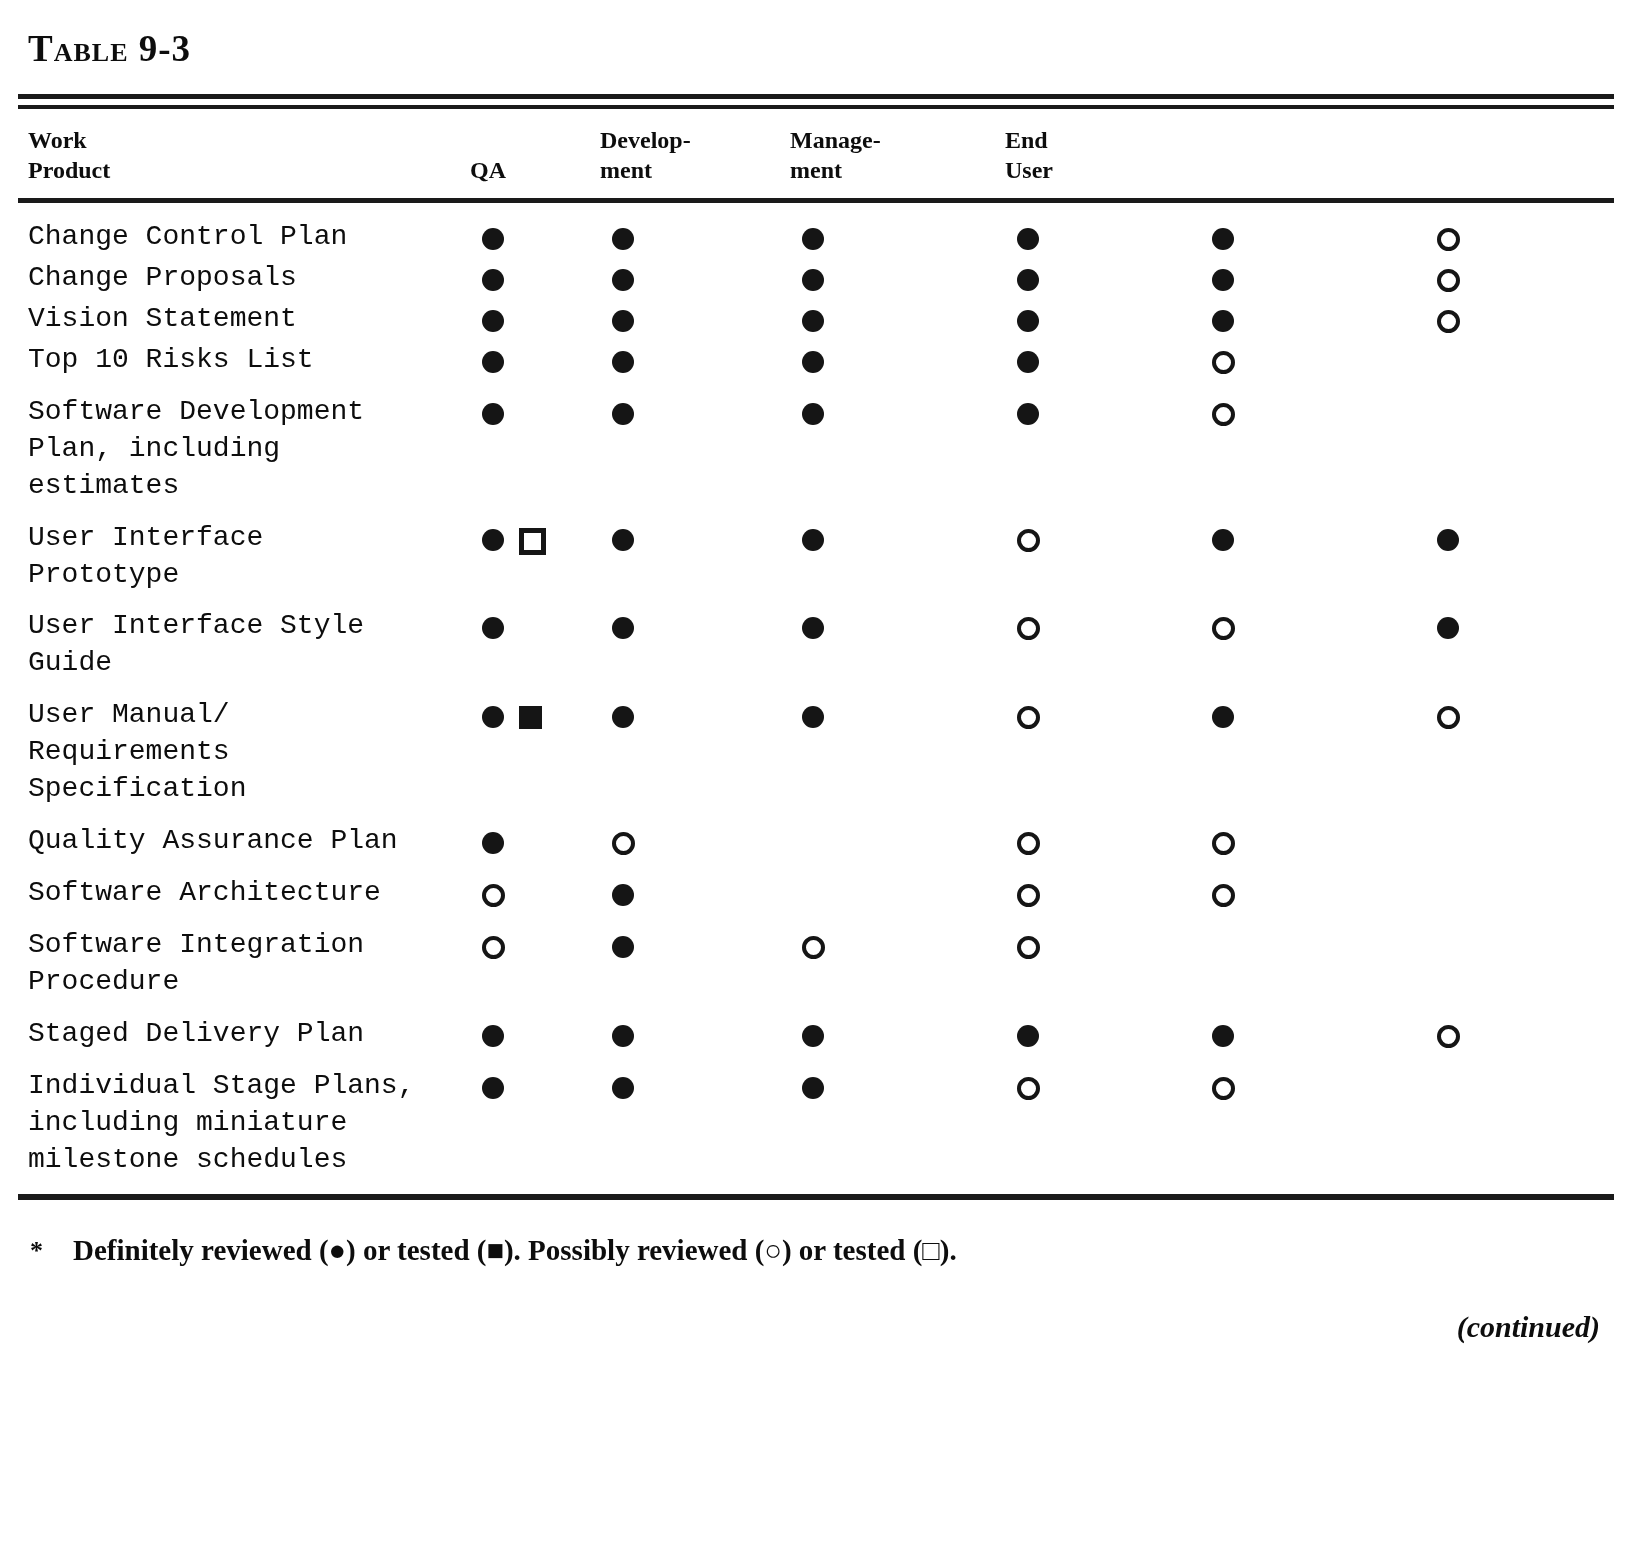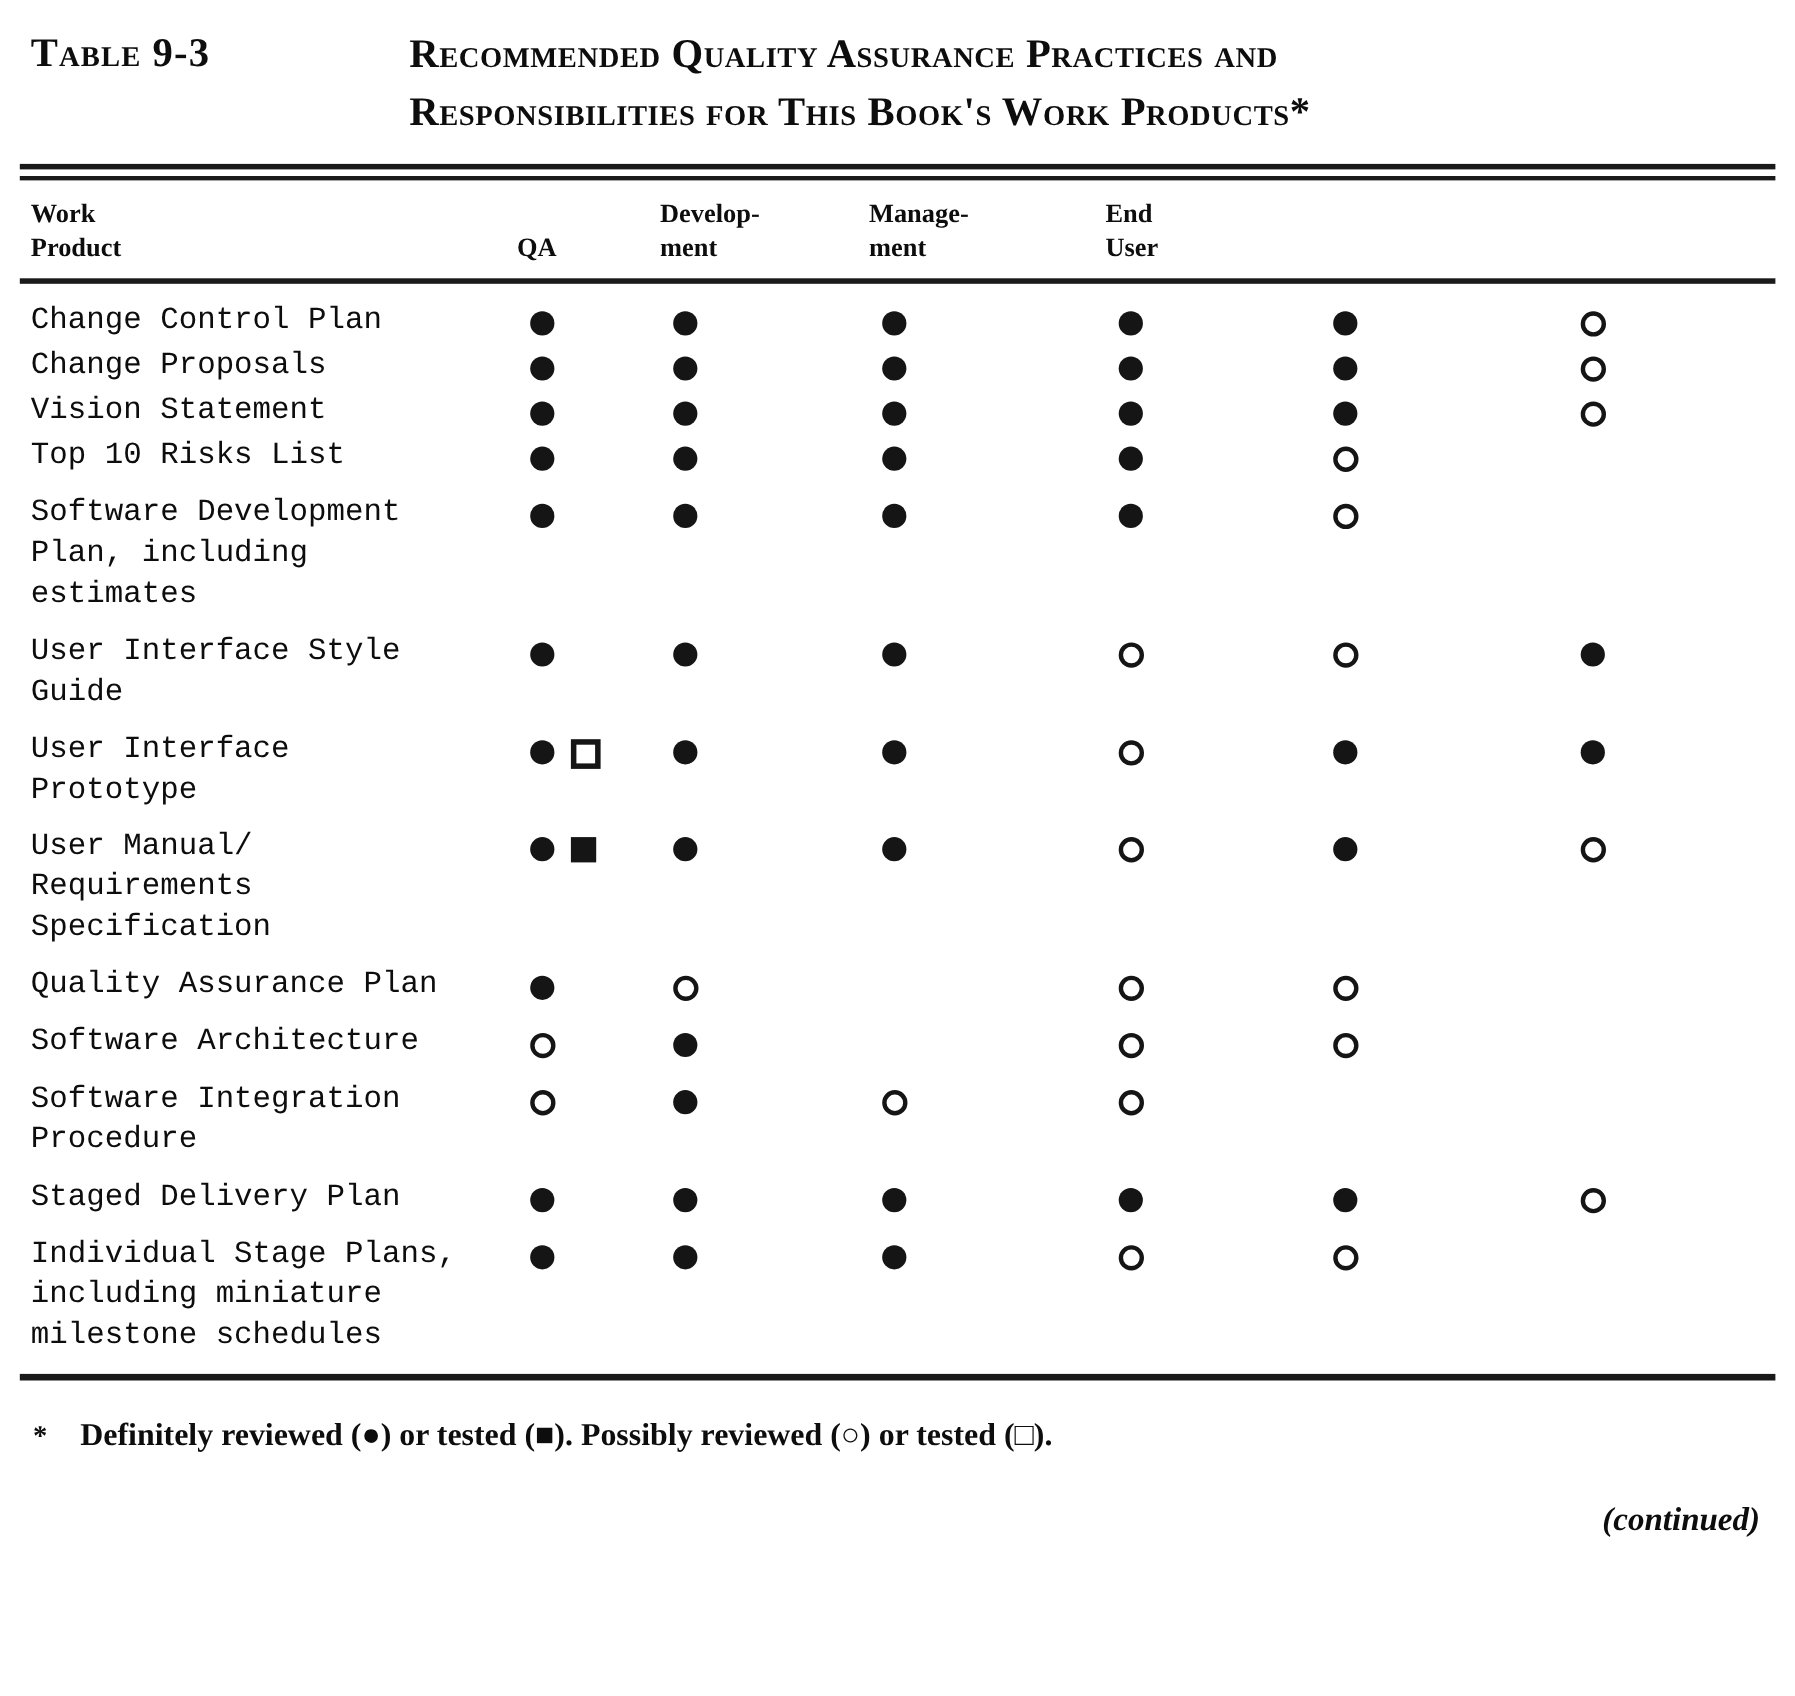--- a/index.html
+++ b/index.html
@@ -115,21 +115,20 @@
     font-style:italic;
   }
 </style>
 </head>
 <body>
 
 <div class="page">
 
   <header class="caption">
     <div class="caption-label">Table 9-3</div>
-    <h1 class="caption-title">Recommended Quality Assurance Practices and Responsibilities for This Book's Work Products*</h1>
   </header>
 
   <div class="rule-double"></div>
 
   <div class="grid thead">
     <div class="hcell hcell-product">Work
 Product</div>
     <div class="hcell">QA</div>
     <div class="hcell">Develop-
 ment</div>
@@ -237,59 +236,59 @@
         </div>
         <div class="cell-sym">
           <span class="sym sym-circle-filled"></span>
         </div>
         <div class="cell-sym">
           <span class="sym sym-circle-open"></span>
         </div>
         <div class="cell-sym"></div>
       </div>
       <div class="grid trow">
+        <div class="cell-product">User Interface
+Prototype</div>
+        <div class="cell-sym">
+          <span class="sym sym-circle-filled"></span>
+          <span class="sym sym-square-open"></span>
+        </div>
+        <div class="cell-sym">
+          <span class="sym sym-circle-filled"></span>
+        </div>
+        <div class="cell-sym">
+          <span class="sym sym-circle-filled"></span>
+        </div>
+        <div class="cell-sym">
+          <span class="sym sym-circle-open"></span>
+        </div>
+        <div class="cell-sym">
+          <span class="sym sym-circle-filled"></span>
+        </div>
+        <div class="cell-sym">
+          <span class="sym sym-circle-filled"></span>
+        </div>
+      </div>
+      <div class="grid trow">
         <div class="cell-product">User Interface Style
 Guide</div>
         <div class="cell-sym">
           <span class="sym sym-circle-filled"></span>
         </div>
         <div class="cell-sym">
           <span class="sym sym-circle-filled"></span>
         </div>
         <div class="cell-sym">
           <span class="sym sym-circle-filled"></span>
         </div>
         <div class="cell-sym">
           <span class="sym sym-circle-open"></span>
         </div>
         <div class="cell-sym">
           <span class="sym sym-circle-open"></span>
-        </div>
-        <div class="cell-sym">
-          <span class="sym sym-circle-filled"></span>
-        </div>
-      </div>
-      <div class="grid trow">
-        <div class="cell-product">User Interface
-Prototype</div>
-        <div class="cell-sym">
-          <span class="sym sym-circle-filled"></span>
-          <span class="sym sym-square-open"></span>
-        </div>
-        <div class="cell-sym">
-          <span class="sym sym-circle-filled"></span>
-        </div>
-        <div class="cell-sym">
-          <span class="sym sym-circle-filled"></span>
-        </div>
-        <div class="cell-sym">
-          <span class="sym sym-circle-open"></span>
-        </div>
-        <div class="cell-sym">
-          <span class="sym sym-circle-filled"></span>
         </div>
         <div class="cell-sym">
           <span class="sym sym-circle-filled"></span>
         </div>
       </div>
       <div class="grid trow">
         <div class="cell-product">User Manual/
 Requirements
 Specification</div>
         <div class="cell-sym">

